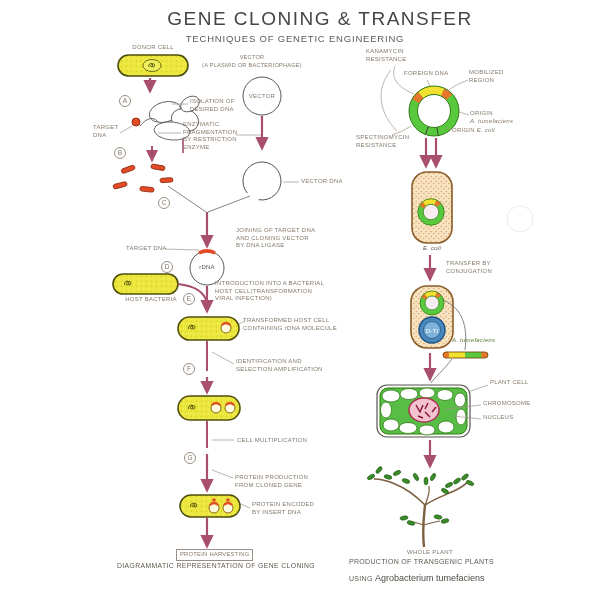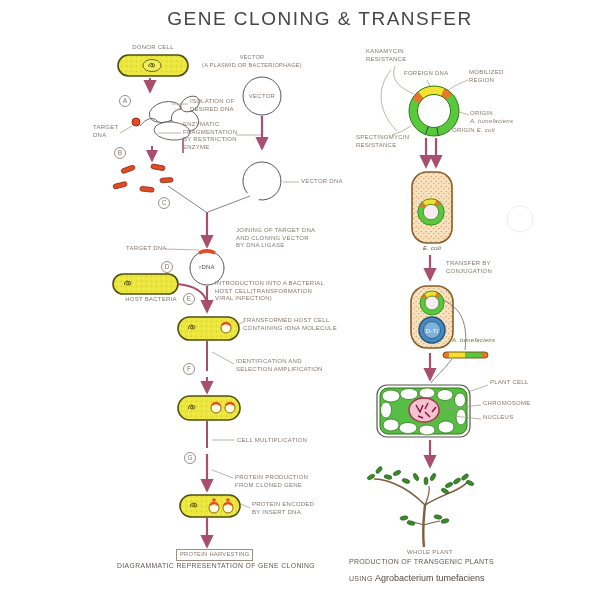--- a/index.html
+++ b/index.html
@@ -265,20 +265,21 @@
       <ellipse cx="445" cy="491" rx="4" ry="2" transform="rotate(30 445 491)"></ellipse>
       <ellipse cx="404" cy="518" rx="4" ry="2" transform="rotate(-10 404 518)"></ellipse>
       <ellipse cx="411" cy="523" rx="4" ry="2" transform="rotate(15 411 523)"></ellipse>
       <ellipse cx="438" cy="517" rx="4" ry="2" transform="rotate(10 438 517)"></ellipse>
       <ellipse cx="445" cy="521" rx="4" ry="2" transform="rotate(-15 445 521)"></ellipse>
     </g>
   </g>
 </svg>
 
 <div class="title">GENE CLONING &amp; TRANSFER</div>
+<div class="subtitle">TECHNIQUES OF GENETIC ENGINEERING</div>
 
 <div class="lbl ctr" style="left:118px;top:44px;width:70px">DONOR CELL</div>
 <div class="lbl ctr" style="left:192px;top:54px;width:120px;font-size:5.6px">VECTOR
 (A PLASMID OR BACTERIOPHAGE)</div>
 <div class="lbl ctr" style="left:244px;top:92.5px;width:36px">VECTOR</div>
 <div class="lbl" style="left:190px;top:98px">ISOLATION OF
 DESIRED DNA</div>
 <div class="lbl" style="left:93px;top:124px">TARGET
 DNA</div>
 <div class="lbl" style="left:183px;top:121px">ENZYMATIC

